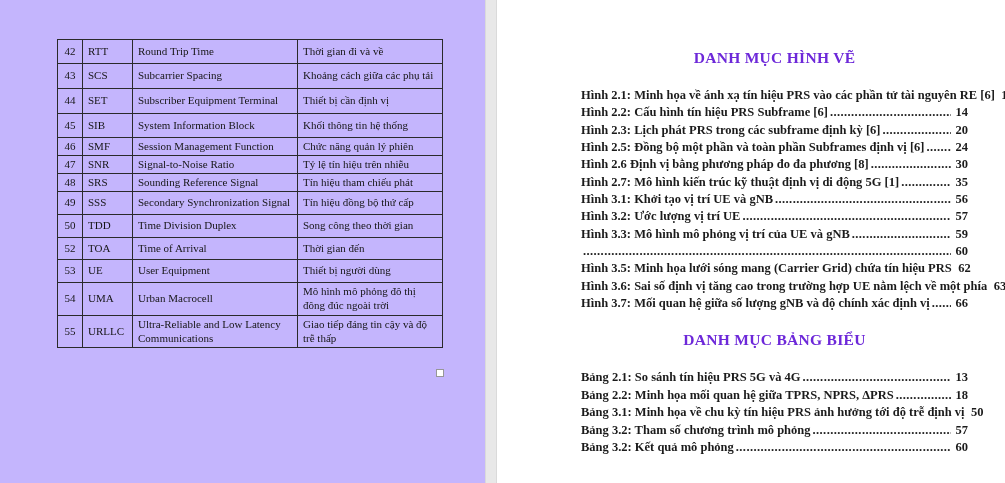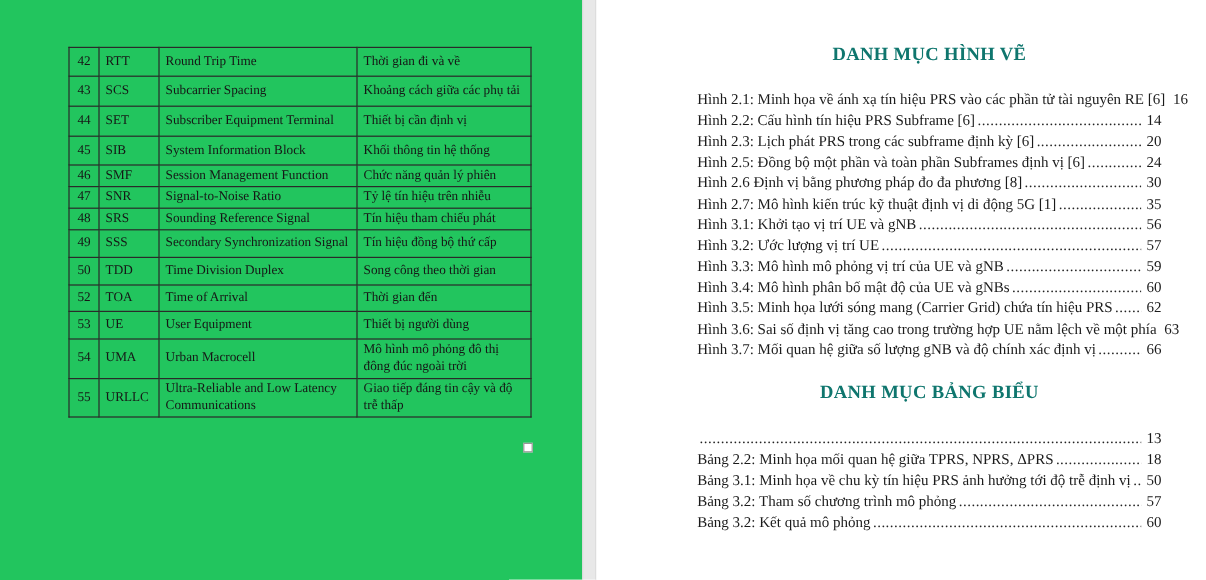--- a/index.html
+++ b/index.html
@@ -4,21 +4,21 @@
 <style>
   html,body { margin:0; padding:0; }
   body {
     width:1005px; height:483px; overflow:hidden; position:relative;
     background:#ffffff; color:#1b1b1b;
     font-family:"Liberation Serif", serif;
   }
   .canvas { position:relative; width:1005px; height:483px; }
 
   
-  .page-left { position:absolute; left:0; top:0; width:485px; height:483px; background:#22c55e; }
+  .page-left { position:absolute; left:0; top:0; width:485px; height:483px; background:#c4b5fd; }
 
   .abbr-table {
     position:absolute; left:57px; top:39px; width:385px;
     border-collapse:collapse; table-layout:fixed;
     font-size:11px; line-height:1.25; color:#161616;
   }
   .abbr-table td {
     border:1px solid #2a2a2a; padding:1px 4px 1px 5px;
     vertical-align:middle; overflow:hidden;
   }
@@ -35,25 +35,25 @@
     background:#e8e8e8; border-left:1px solid #dadada; border-right:1px solid #dadada;
     box-sizing:border-box;
   }
 
   
   .page-right {
     position:absolute; left:497px; top:0; width:508px; height:483px;
     background:#fff; box-sizing:border-box; padding:37px 37px 0 84px;
   }
   .toc-title {
-    margin:0; font-size:15.5px; font-weight:bold; text-align:center;
-    letter-spacing:0.3px; line-height:18px; color:#0f766e;
+    margin:12px; font-size:15.5px; font-weight:bold; text-align:center;
+    letter-spacing:0.3px; line-height:18px; color:#6d28d9;
   }
   .toc-title-2 { margin-top:19px; }
-  .toc-list { margin-top:20px; }
+  .toc-list { margin-top:20px;font-weight:bold; }
   .toc-row { display:flex; line-height:17.35px; font-size:12.5px; }
   .toc-label { white-space:nowrap; flex:0 0 auto; }
   .leader { flex:1 1 auto; overflow:hidden; white-space:nowrap; margin:0 3px 0 2px; }
   .leader::after {
     content:"...................................................................................................................................................................................";
     letter-spacing:0.4px; color:#222;
   }
   .toc-page { flex:0 0 auto; text-align:right; min-width:14px; }
 </style>
 </head>
@@ -198,21 +198,20 @@
         <span class="toc-label">Hình 3.2: Ước lượng vị trí UE</span>
         <span class="leader"></span>
         <span class="toc-page">57</span>
       </div>
       <div class="toc-row">
         <span class="toc-label">Hình 3.3: Mô hình mô phỏng vị trí của UE và gNB</span>
         <span class="leader"></span>
         <span class="toc-page">59</span>
       </div>
       <div class="toc-row">
-        <span class="toc-label">Hình 3.4: Mô hình phân bố mật độ của UE và gNBs</span>
         <span class="leader"></span>
         <span class="toc-page">60</span>
       </div>
       <div class="toc-row">
         <span class="toc-label">Hình 3.5: Minh họa lưới sóng mang (Carrier Grid) chứa tín hiệu PRS</span>
         <span class="leader"></span>
         <span class="toc-page">62</span>
       </div>
       <div class="toc-row">
         <span class="toc-label">Hình 3.6: Sai số định vị tăng cao trong trường hợp UE nằm lệch về một phía</span>
@@ -223,20 +222,21 @@
         <span class="toc-label">Hình 3.7: Mối quan hệ giữa số lượng gNB và độ chính xác định vị</span>
         <span class="leader"></span>
         <span class="toc-page">66</span>
       </div>
     </div>
 
     <h1 class="toc-title toc-title-2">DANH MỤC BẢNG BIỂU</h1>
 
     <div class="toc-list">
       <div class="toc-row">
+        <span class="toc-label">Bảng 2.1: So sánh tín hiệu PRS 5G và 4G</span>
         <span class="leader"></span>
         <span class="toc-page">13</span>
       </div>
       <div class="toc-row">
         <span class="toc-label">Bảng 2.2: Minh họa mối quan hệ giữa TPRS, NPRS, ΔPRS</span>
         <span class="leader"></span>
         <span class="toc-page">18</span>
       </div>
       <div class="toc-row">
         <span class="toc-label">Bảng 3.1: Minh họa về chu kỳ tín hiệu PRS ảnh hưởng tới độ trễ định vị</span>

